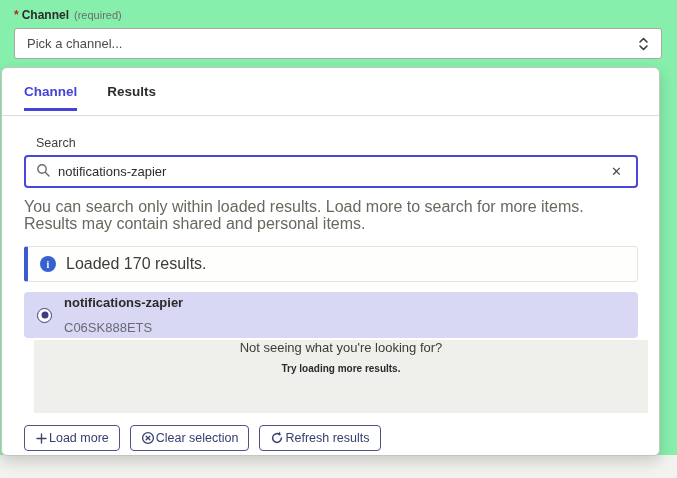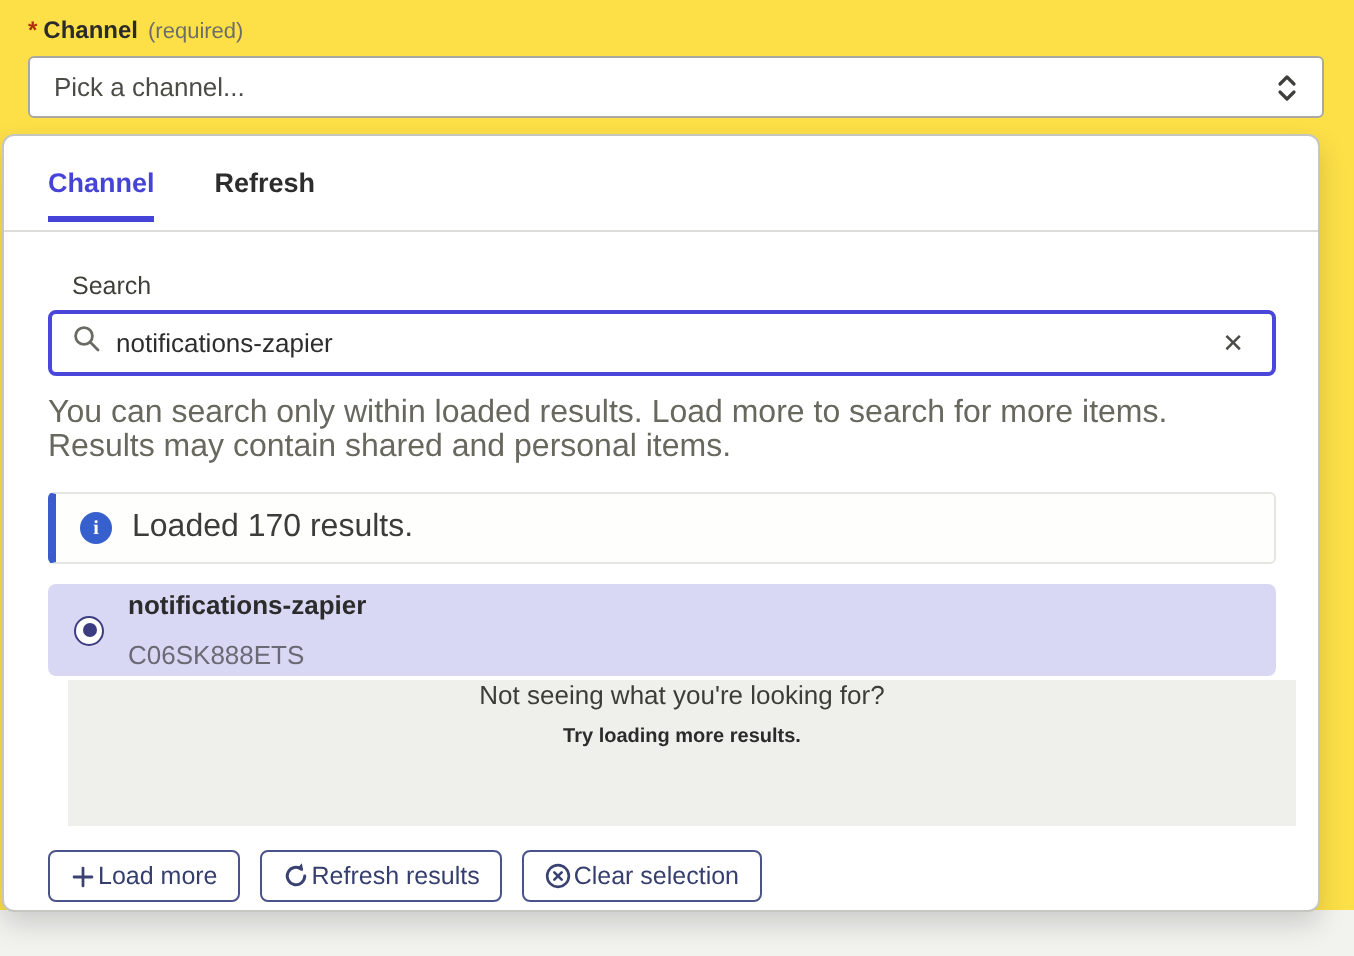--- a/index.html
+++ b/index.html
@@ -1,19 +1,19 @@
 <!DOCTYPE html>
 <html><head>
 <meta charset="utf-8">
 <style>
   * { margin:0; padding:0; box-sizing:border-box; }
   html,body { width:677px; height:478px; background:#fff; }
   .screen {
     position:relative; width:677px; height:478px; overflow:hidden;
-    font-family:"Liberation Sans", sans-serif; color:#2d2d2d; background:#fde047;
+    font-family:"Liberation Sans", sans-serif; color:#2d2d2d; background:#86efac;
   }
   .bottom-bg { position:absolute; left:0; top:455px; width:677px; height:23px; background:#f2f2ef; }
 
   
   .field-label { position:absolute; left:14px; top:8px; font-size:12px; }
   .req-star { color:#b02e0c; font-weight:700; margin-right:3px; }
   .field-name { font-weight:700; color:#2b2b2b; }
   .req-note { color:#6e6e68; font-size:11px; margin-left:5px; }
 
   
@@ -113,21 +113,21 @@
         <polyline points="2,6 5.5,2.5 9,6"></polyline>
           <polyline points="2,10 5.5,13.5 9,10"></polyline>
       </svg>
     </span>
   </div>
 
   <div class="panel">
 
     <div class="tabs">
       <div class="tab active">Channel</div>
-      <div class="tab">Refresh</div>
+      <div class="tab">Results</div>
     </div>
     <div class="tabs-divider"></div>
 
     <div class="search-label">Search</div>
 
     <div class="search-box">
       <span>
         <svg width="14" height="14" viewBox="0 0 14 14">
           <circle cx="6" cy="6" r="4.2" fill="none" stroke="#6b6b66" stroke-width="1.4"></circle>
           <line x1="9.3" y1="9.3" x2="13" y2="13" stroke="#6b6b66" stroke-width="1.4" stroke-linecap="round"></line>
@@ -163,32 +163,32 @@
           <svg width="13" height="13" viewBox="0 0 16 16">
             <line x1="8" y1="2.5" x2="8" y2="13.5" stroke="#3a4272" stroke-width="1.7" stroke-linecap="round"></line>
             <line x1="2.5" y1="8" x2="13.5" y2="8" stroke="#3a4272" stroke-width="1.7" stroke-linecap="round"></line>
           </svg>
         </span>
         <span>Load more</span>
       </button>
       <button class="btn">
         <span>
           <svg width="14" height="14" viewBox="0 0 16 16">
-            <path d="M13 8 a5 5 0 1 1 -1.8 -3.85" fill="none" stroke="#3a4272" stroke-width="1.7" stroke-linecap="round"></path>
-            <polygon points="11.4,0.7 12.0,4.9 8.5,3.9" fill="#3a4272"></polygon>
-          </svg>
-        </span>
-        <span>Refresh results</span>
-      </button>
-      <button class="btn">
-        <span>
-          <svg width="14" height="14" viewBox="0 0 16 16">
             <circle cx="8" cy="8" r="6.2" fill="none" stroke="#3a4272" stroke-width="1.5"></circle>
             <line x1="5.9" y1="5.9" x2="10.1" y2="10.1" stroke="#3a4272" stroke-width="1.5" stroke-linecap="round"></line>
             <line x1="10.1" y1="5.9" x2="5.9" y2="10.1" stroke="#3a4272" stroke-width="1.5" stroke-linecap="round"></line>
           </svg>
         </span>
         <span>Clear selection</span>
       </button>
+      <button class="btn">
+        <span>
+          <svg width="14" height="14" viewBox="0 0 16 16">
+            <path d="M13 8 a5 5 0 1 1 -1.8 -3.85" fill="none" stroke="#3a4272" stroke-width="1.7" stroke-linecap="round"></path>
+            <polygon points="11.4,0.7 12.0,4.9 8.5,3.9" fill="#3a4272"></polygon>
+          </svg>
+        </span>
+        <span>Refresh results</span>
+      </button>
     </div>
 
   </div>
 </div>
 
 </body></html>

